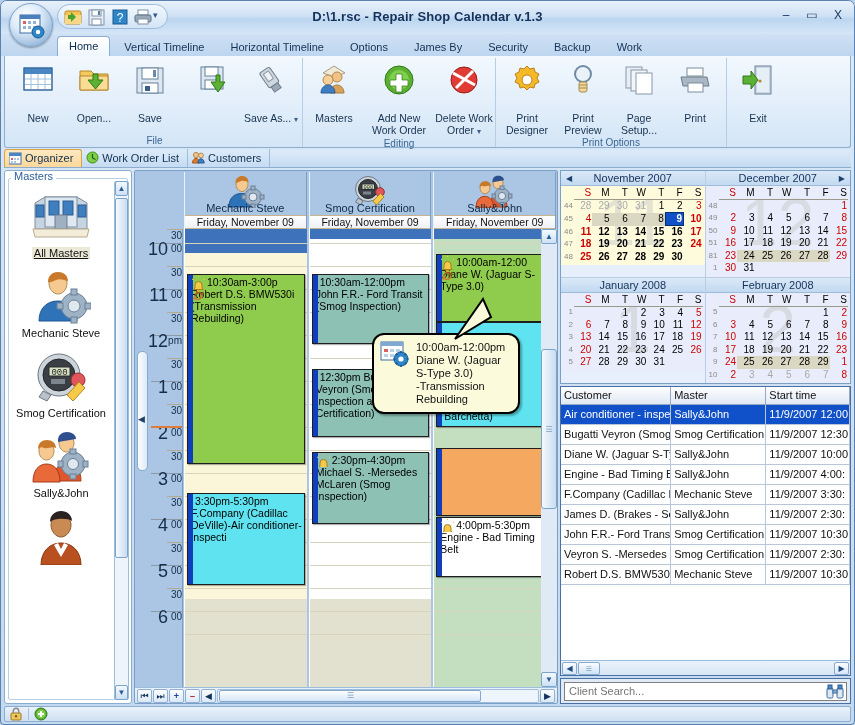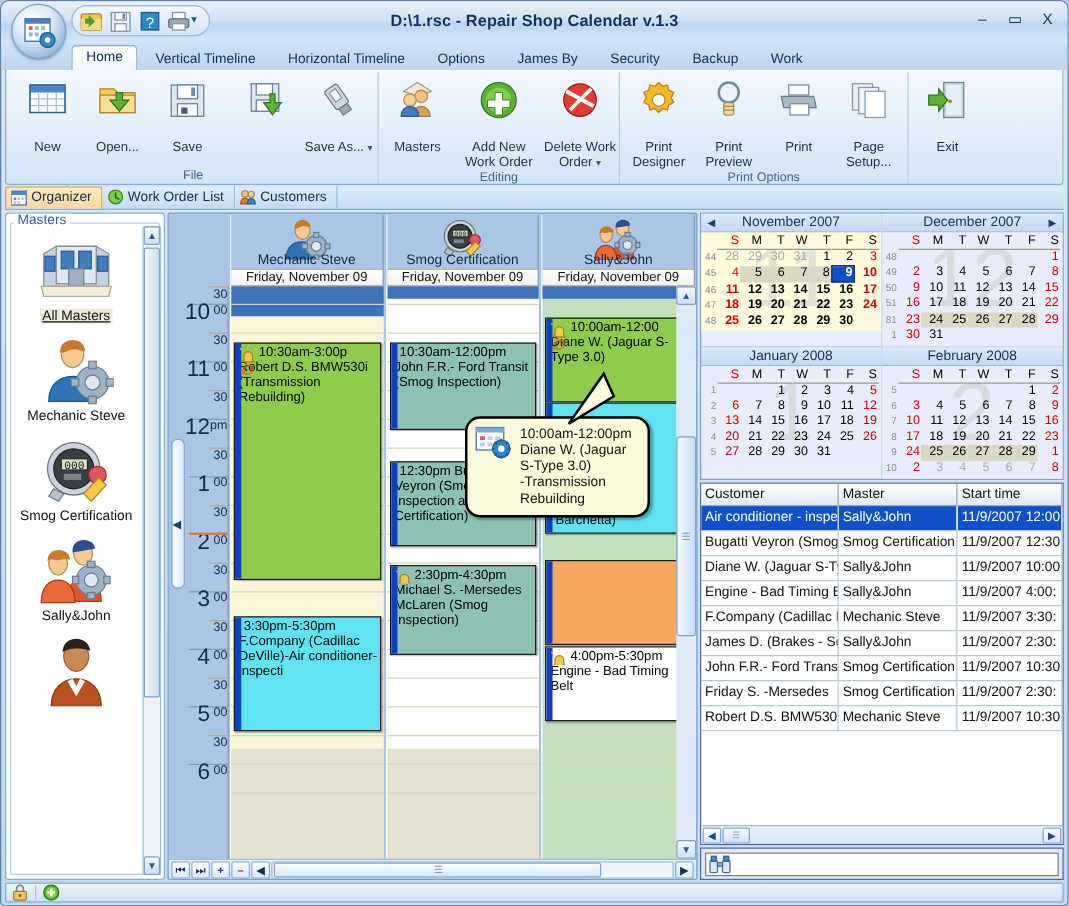--- a/index.html
+++ b/index.html
@@ -434,36 +434,36 @@
               <g stroke="#a78d4e">
                   <path d="M13 22h8M13 25h8"></path>
                 </g>
               </svg>
           </span>
           <span class="lbl">Print Preview</span>
         </div>
         <div class="rbtn">
           <span class="ico">
             <svg viewBox="0 0 34 34">
+                <rect x="4" y="4" width="16" height="21" fill="#e9eef4" stroke="#8798a9"></rect>
+              <rect x="9" y="7" width="16" height="21" fill="#f2f6fa" stroke="#8798a9"></rect>
+              <rect x="14" y="10" width="16" height="21" fill="#fff" stroke="#8798a9"></rect>
+              </svg>
+          </span>
+          <span class="lbl">Page Setup...</span>
+        </div>
+        <div class="rbtn">
+          <span class="ico">
+            <svg viewBox="0 0 34 34">
                 <rect x="9" y="5" width="16" height="8" fill="#fff" stroke="#7d8c9c"></rect>
               <path d="M3 14h26l2 9H5z" fill="#aab7c5" stroke="#6c7c8c"></path>
               <rect x="10" y="20" width="15" height="9" fill="#fff" stroke="#7d8c9c"></rect>
               </svg>
           </span>
           <span class="lbl">Print</span>
-        </div>
-        <div class="rbtn">
-          <span class="ico">
-            <svg viewBox="0 0 34 34">
-                <rect x="4" y="4" width="16" height="21" fill="#e9eef4" stroke="#8798a9"></rect>
-              <rect x="9" y="7" width="16" height="21" fill="#f2f6fa" stroke="#8798a9"></rect>
-              <rect x="14" y="10" width="16" height="21" fill="#fff" stroke="#8798a9"></rect>
-              </svg>
-          </span>
-          <span class="lbl">Page Setup...</span>
         </div>
       </div>
       <div class="rgroup-label">Print Options</div>
     </div>
 
     <div class="rgroup">
       <div class="rgroup-items">
         <div class="rbtn">
           <span class="ico">
             <svg viewBox="0 0 34 34">
@@ -1349,41 +1349,42 @@
             <td>James D. (Brakes - Ser</td>
             <td>Sally&amp;John</td>
             <td>11/9/2007 2:30:</td>
               </tr>
           <tr>
             <td>John F.R.- Ford Trans</td>
             <td>Smog Certification</td>
             <td>11/9/2007 10:30</td>
               </tr>
           <tr>
-            <td>Friday S. -Mersedes</td>
+            <td>Veyron S. -Mersedes</td>
             <td>Smog Certification</td>
             <td>11/9/2007 2:30:</td>
               </tr>
           <tr>
             <td>Robert D.S.  BMW530i</td>
             <td>Mechanic Steve</td>
             <td>11/9/2007 10:30</td>
               </tr>
         </tbody>
           </table>
         <div id="grid-hsb">
           <div class="sb">◀</div>
           <div class="gthumb">☰</div>
           <div class="gtrack"></div>
           <div class="sb">▶</div>
         </div>
       </div>
 
       <div id="search">
         <div id="search-box">
+          <input type="text" placeholder="Client Search..." style="">
           <span id="search-ico">
             <svg viewBox="0 0 18 15">
                 <rect x="1" y="4" width="6" height="10" rx="1.5" fill="#dde8f2" stroke="#3c6b9c"></rect>
               <rect x="11" y="4" width="6" height="10" rx="1.5" fill="#dde8f2" stroke="#3c6b9c"></rect>
               <rect x="2" y="1" width="4" height="4" fill="#4b86c4" stroke="#2d5e92"></rect>
               <rect x="12" y="1" width="4" height="4" fill="#4b86c4" stroke="#2d5e92"></rect>
               <rect x="7" y="6" width="4" height="3" fill="#8fb4d8" stroke="#3c6b9c"></rect>
               </svg>
           </span>
         </div>

